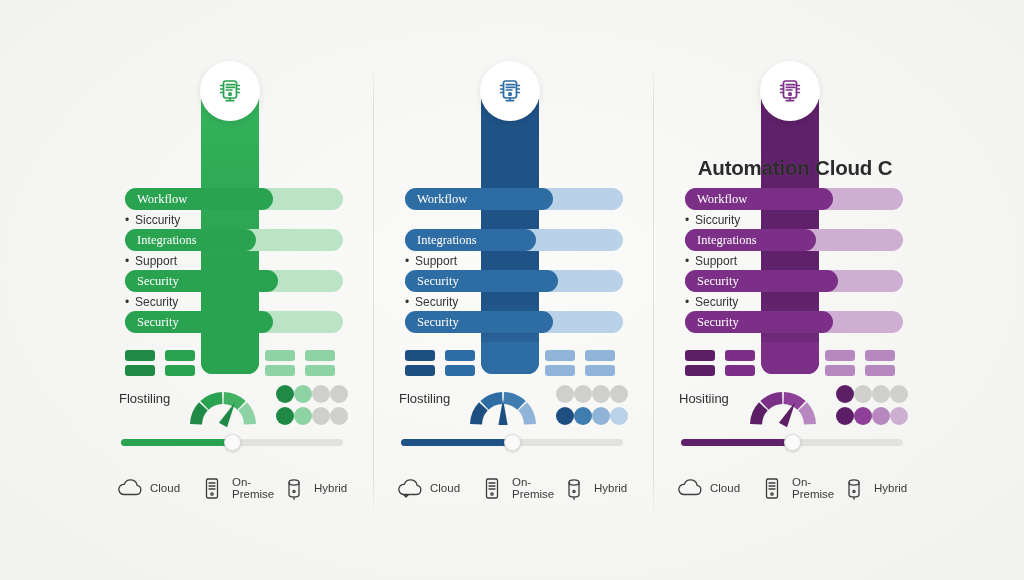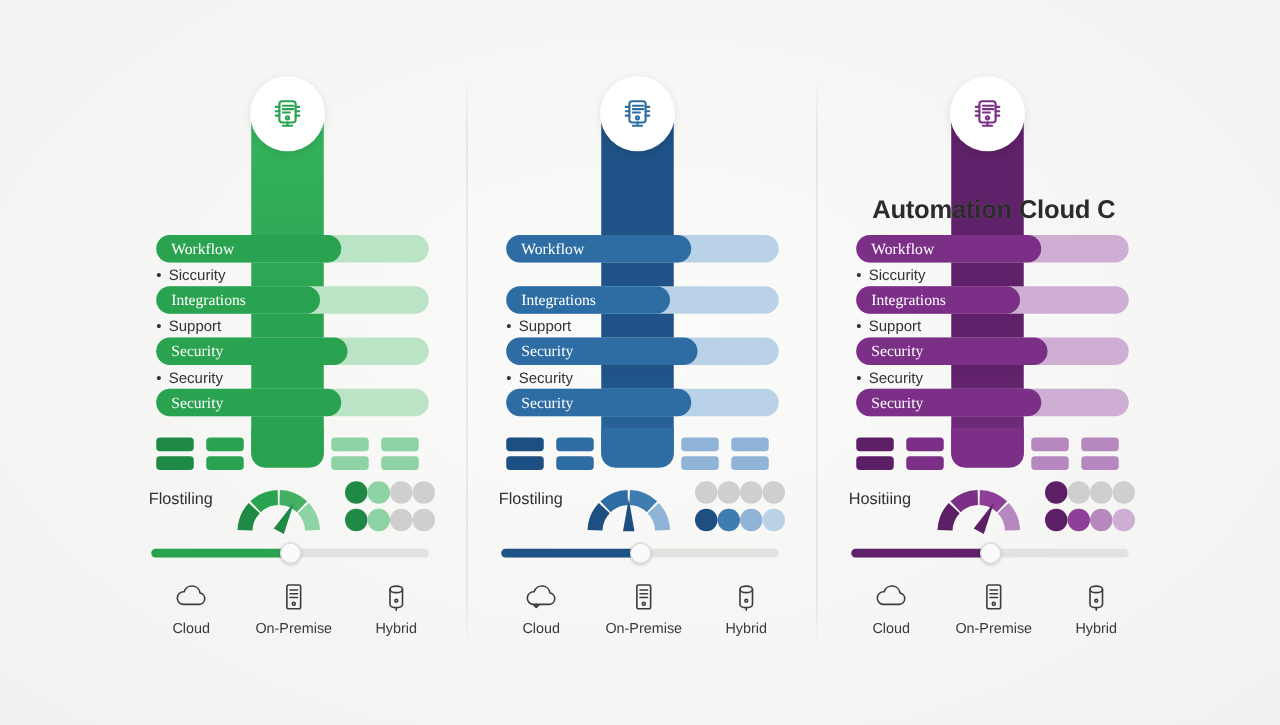--- a/index.html
+++ b/index.html
@@ -174,21 +174,21 @@
   
   .deploy {
     position: absolute;
     left: 20px; top: 462px;
     width: 240px; height: 52px;
     display: flex; justify-content: space-between;
     z-index: 4;
   }
   .deploy-item {
     width: 76px;
-    display: flex; flex-direction: column;
+    display: flex; flex-direction: row;
     align-items: center; gap: 5px;
   }
   .deploy-item .dlabel {
     font-size: 11.5px;
     color: #3a3a3a;
   }
   .deploy-item svg { display: block; }
 </style>
 </head>
 <body>

